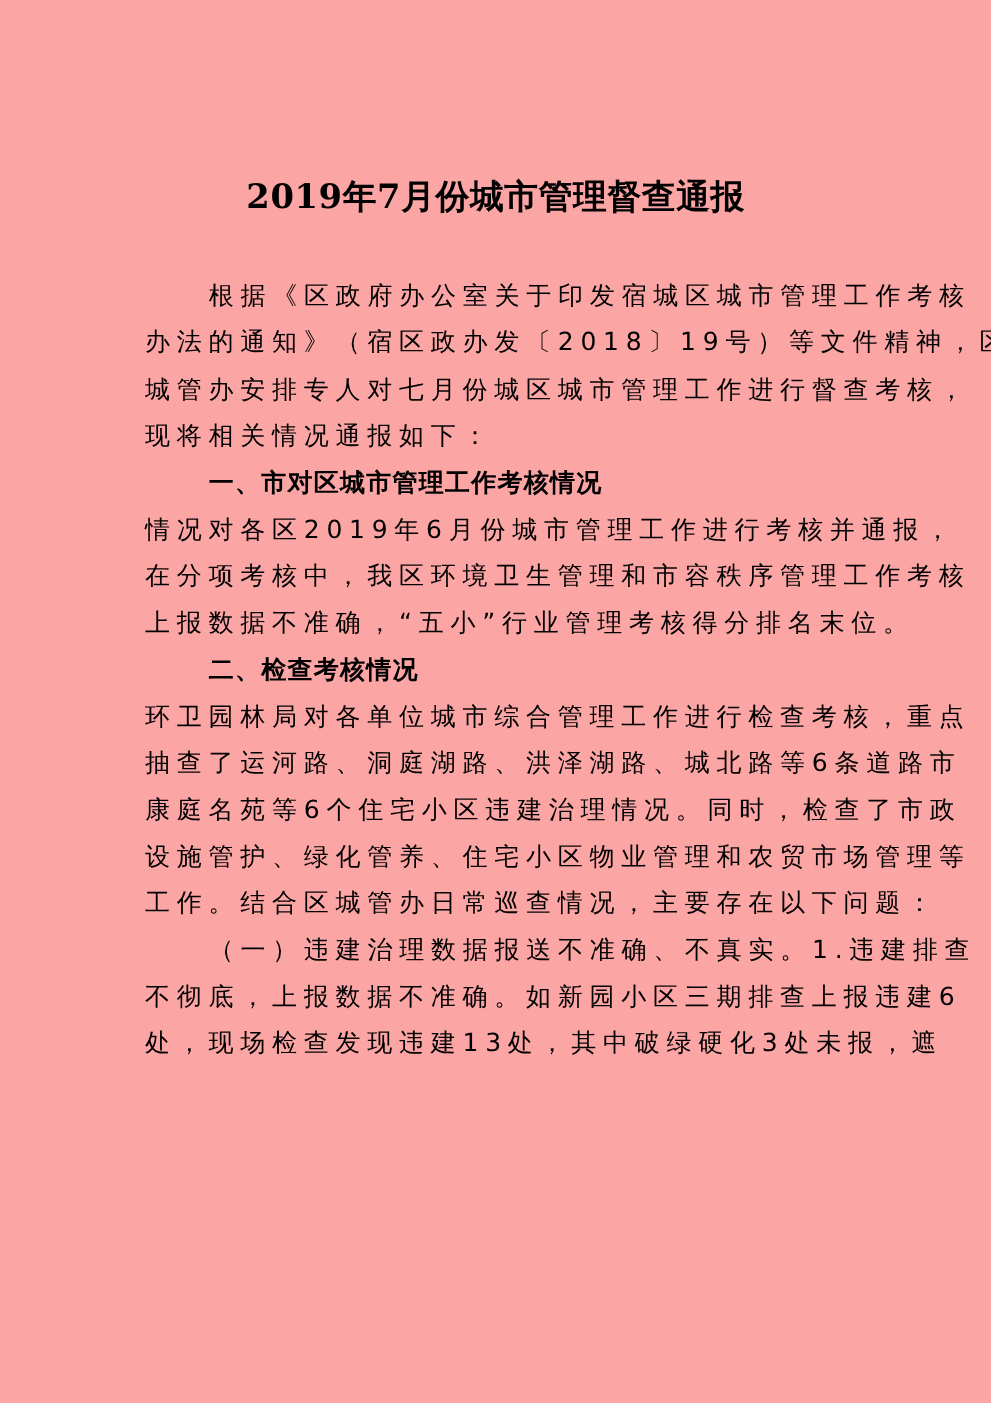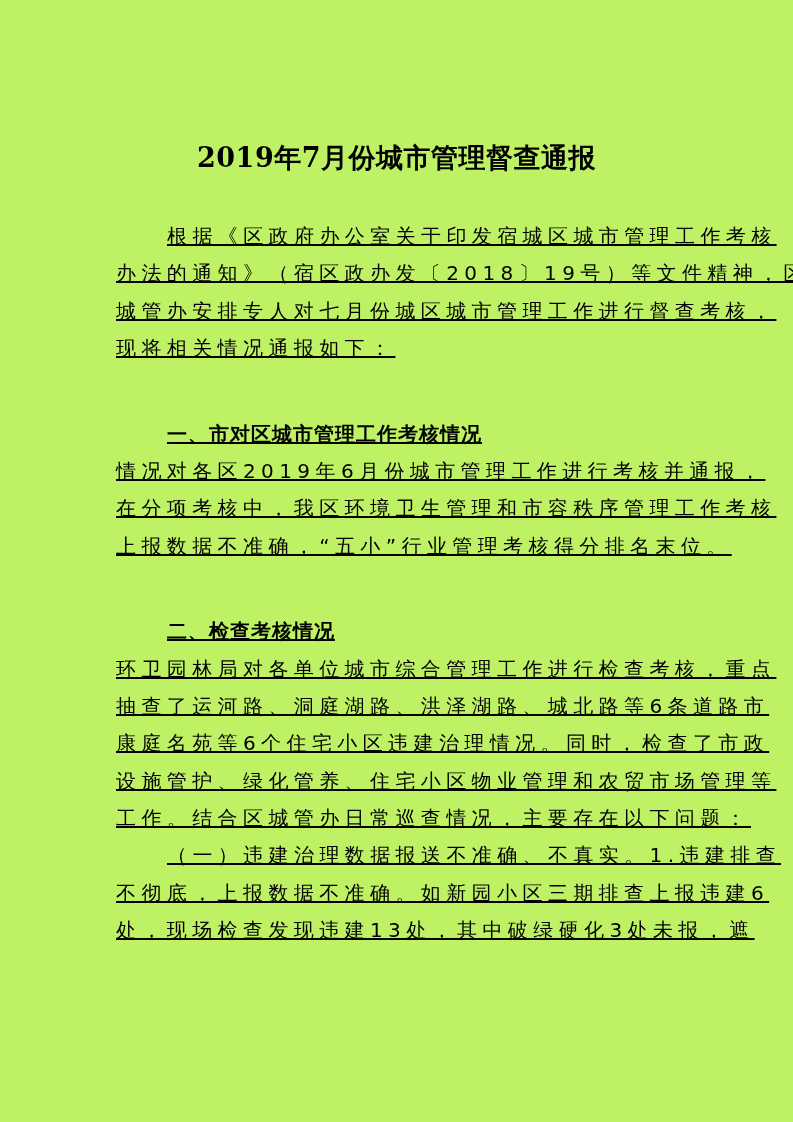--- a/index.html
+++ b/index.html
@@ -13,21 +13,21 @@
       position: relative;
       overflow: hidden;
       color: #000000;
     }
     .page {
       position: absolute;
       left: 0;
       top: 0;
       width: 793px;
       height: 1122px;
-      background: #bef264;
+      background: #fca5a5;
     }
     .title {
       position: absolute;
       left: 0;
       width: 793px;
       top: 138px;
       text-align: center;
       font-family: "DejaVu Serif", "Liberation Serif", serif;
       font-weight: bold;
       font-size: 27px;
@@ -43,28 +43,26 @@
       font-size: 20px;
       line-height: 37.4px;
       letter-spacing: 5.4px;
       text-align: justify;
     }
     .line {
       display: block;
       white-space: nowrap;
       height: 37.4px;
       overflow: visible;
-      text-decoration: underline;
     }
     .indent { padding-left: 51px; }
     .heading {
       font-weight: bold;
       font-family: "DejaVu Sans", "Liberation Sans", sans-serif;
       letter-spacing: 1px;
-      margin-top: 48px;
     }
   </style>
 </head>
 <body>
 
 <div class="page">
   <div class="title">2019年7月份城市管理督查通报</div>
 
   <div class="body">
 

